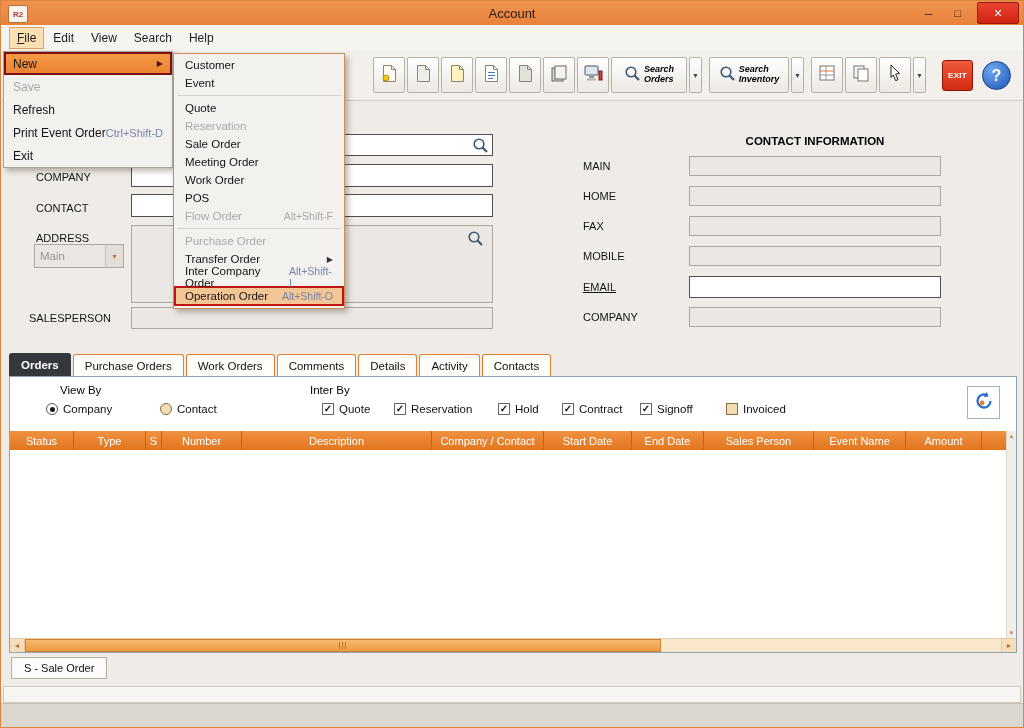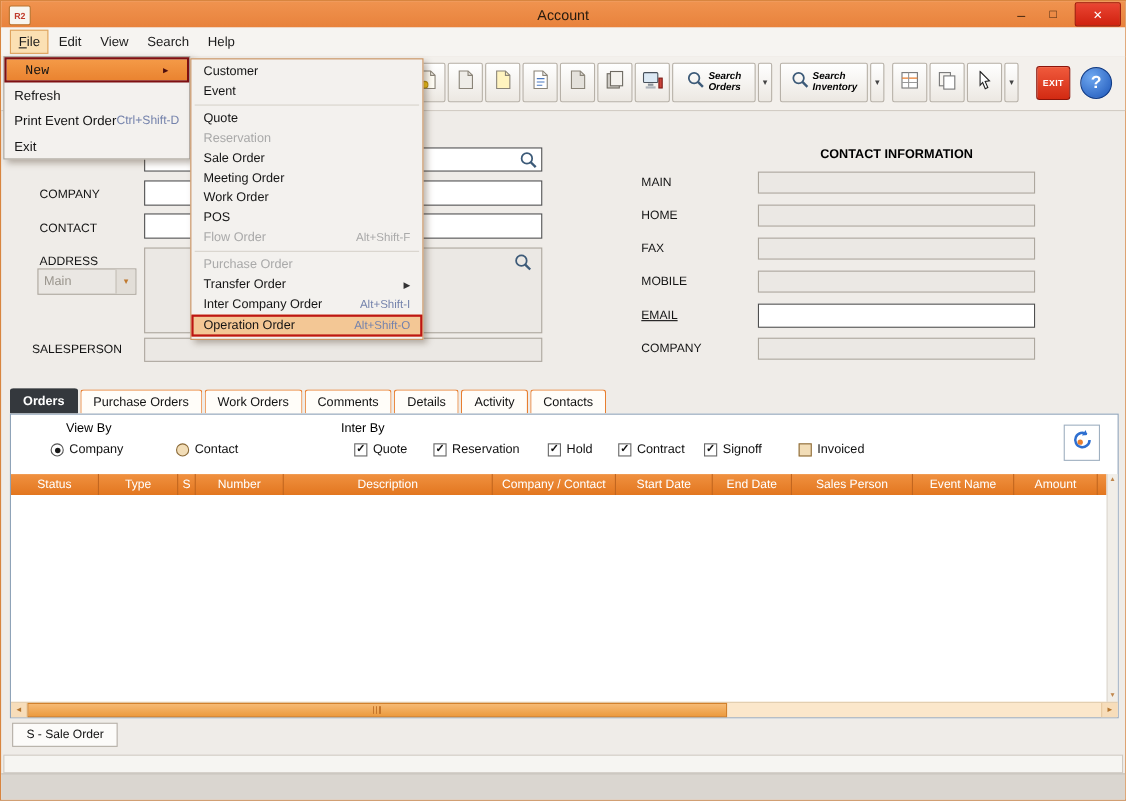--- a/index.html
+++ b/index.html
@@ -57,44 +57,44 @@
   .rdot{width:5px;height:5px;border-radius:50%;background:#1a1a1a;display:none;}
   .radio.on .rdot{display:block;}
   .cbox{width:12px;height:12px;border:1px solid #8C6B39;background:#F2DDB7;display:flex;align-items:center;justify-content:center;font-size:10px;color:#111;font-weight:bold;box-sizing:border-box;}
   .cb.on .cbox{background:#fff;border-color:#666;}
   .cmark{visibility:hidden;line-height:1;}
   .cb.on .cmark{visibility:visible;}
   .refresh-btn{position:absolute;right:16px;top:9px;width:33px;height:33px;border:1px solid #9FB0C0;background:#fff;display:flex;align-items:center;justify-content:center;box-sizing:border-box;}
 
   .grid-header{position:absolute;left:0;top:54px;width:996px;height:19px;display:flex;background:linear-gradient(#F09140,#E2761F);color:#fff;font-size:11px;}
   .gh-cell{display:flex;align-items:center;justify-content:center;border-right:1px solid #C2661F;height:100%;overflow:hidden;white-space:nowrap;box-sizing:border-box;}
-  .c0{width:80px}.c1{width:72px}.c2{width:16px}.c3{width:80px}.c4{width:190px}.c5{width:112px}
+  .c0{width:64px}.c1{width:72px}.c2{width:16px}.c3{width:80px}.c4{width:190px}.c5{width:112px}
   .c6{width:88px}.c7{width:72px}.c8{width:110px}.c9{width:92px}.c10{width:76px}
   .grid-body{position:absolute;left:0;top:73px;width:996px;height:188px;background:#fff;}
   .vscroll{position:absolute;right:0;top:54px;width:10px;height:207px;background:#F1EEE8;border-left:1px solid #DDD8D0;display:flex;flex-direction:column;justify-content:space-between;align-items:center;box-sizing:border-box;}
   .vs-arrow{font-size:6px;color:#C0874C;padding:2px 0;}
   .hscroll{position:absolute;left:0;bottom:0;width:1006px;height:14px;background:#FBE7CB;border-top:1px solid #E0CDAF;display:flex;align-items:stretch;box-sizing:border-box;}
   .hs-arrow{width:14px;display:flex;align-items:center;justify-content:center;font-size:7px;color:#B5762F;background:#F7DDBA;border-right:1px solid #E6C9A0;}
   .hs-arrow.right{margin-left:auto;border-left:1px solid #E6C9A0;border-right:none;}
   .hs-thumb{width:636px;background:linear-gradient(#F6BA74,#EC9B3F);border:1px solid #D2812C;display:flex;align-items:center;justify-content:center;box-sizing:border-box;}
   .hs-grip{width:9px;height:7px;background:repeating-linear-gradient(90deg,#C5752A 0 1px,rgba(0,0,0,0) 1px 3px);}
 
   
   .legend{position:absolute;left:10px;top:656px;height:22px;padding:0 12px;background:#FCFBF9;border:1px solid #B3ADA4;display:flex;align-items:center;font-size:11px;color:#111;box-sizing:border-box;}
   .statusbar{position:absolute;left:2px;right:2px;bottom:24px;height:17px;background:#F6F5F2;border:1px solid #CFC9C1;box-sizing:border-box;}
   .bottom-band{position:absolute;left:0;right:0;bottom:0;height:23px;background:#DAD6D0;border-top:1px solid #C5C0B8;}
 
   
   .file-menu{position:absolute;left:2px;top:50px;width:170px;background:#F3F1EE;border:1px solid #A9A39A;box-shadow:3px 3px 6px rgba(60,40,20,.35);z-index:40;font-size:12px;box-sizing:border-box;}
   .fm-item{height:23px;display:flex;align-items:center;padding:0 9px;color:#141414;box-sizing:border-box;}
   .fm-item.disabled{color:#A9A9A9;}
-  .fm-item.hl{background:linear-gradient(#F49A47,#EA8330);border:2px solid #7E1012;padding:0 17px;font-family:Liberation Mono, monospace;}
+  .fm-item.hl{background:linear-gradient(#F49A47,#EA8330);border:2px solid #7E1012;padding:0 7px;}
   .fm-sc{margin-left:auto;font-size:11px;color:#7583AC;}
   .fm-arrow{margin-left:auto;font-size:8px;color:#4d0e0e;}
-  .sub-menu{position:absolute;left:172px;top:52px;width:212px;background:#F3F1EE;border:1px solid #C8905C;box-shadow:3px 3px 6px rgba(60,40,20,.35);z-index:41;font-size:11.5px;padding:2px 0;box-sizing:border-box;}
+  .sub-menu{position:absolute;left:172px;top:52px;width:172px;background:#F3F1EE;border:1px solid #C8905C;box-shadow:3px 3px 6px rgba(60,40,20,.35);z-index:41;font-size:11.5px;padding:2px 0;box-sizing:border-box;}
   .sm-item{height:18px;display:flex;align-items:center;padding:0 11px;color:#141414;box-sizing:border-box;}
   .sm-item.disabled{color:#A9A9A9;}
   .sm-sc{margin-left:auto;font-size:10.5px;color:#7583AC;}
   .sm-item.disabled .sm-sc{color:#A9A9A9;}
   .sm-sep{height:1px;background:#D8D3CB;margin:3px 3px;}
   .sm-item.annotated{height:20px;border:2px solid #BD1612;background:#F3C795;padding:0 9px;}
   .sm-arrow{margin-left:auto;font-size:8px;color:#333;}
 </style>
 </head>
 <body>
@@ -355,20 +355,23 @@
 
   <div class="legend">S - Sale Order</div>
   <div class="statusbar"></div>
   <div class="bottom-band"></div>
 
   <div class="file-menu">
     <div class="fm-item hl">
       <span>New</span>
       <span class="fm-arrow">▶</span>
     </div>
+    <div class="fm-item disabled">
+      <span>Save</span>
+    </div>
     <div class="fm-item">
       <span>Refresh</span>
     </div>
     <div class="fm-item">
       <span>Print Event Order</span>
       <span class="fm-sc">Ctrl+Shift-D</span>
     </div>
     <div class="fm-item">
       <span>Exit</span>
     </div>

